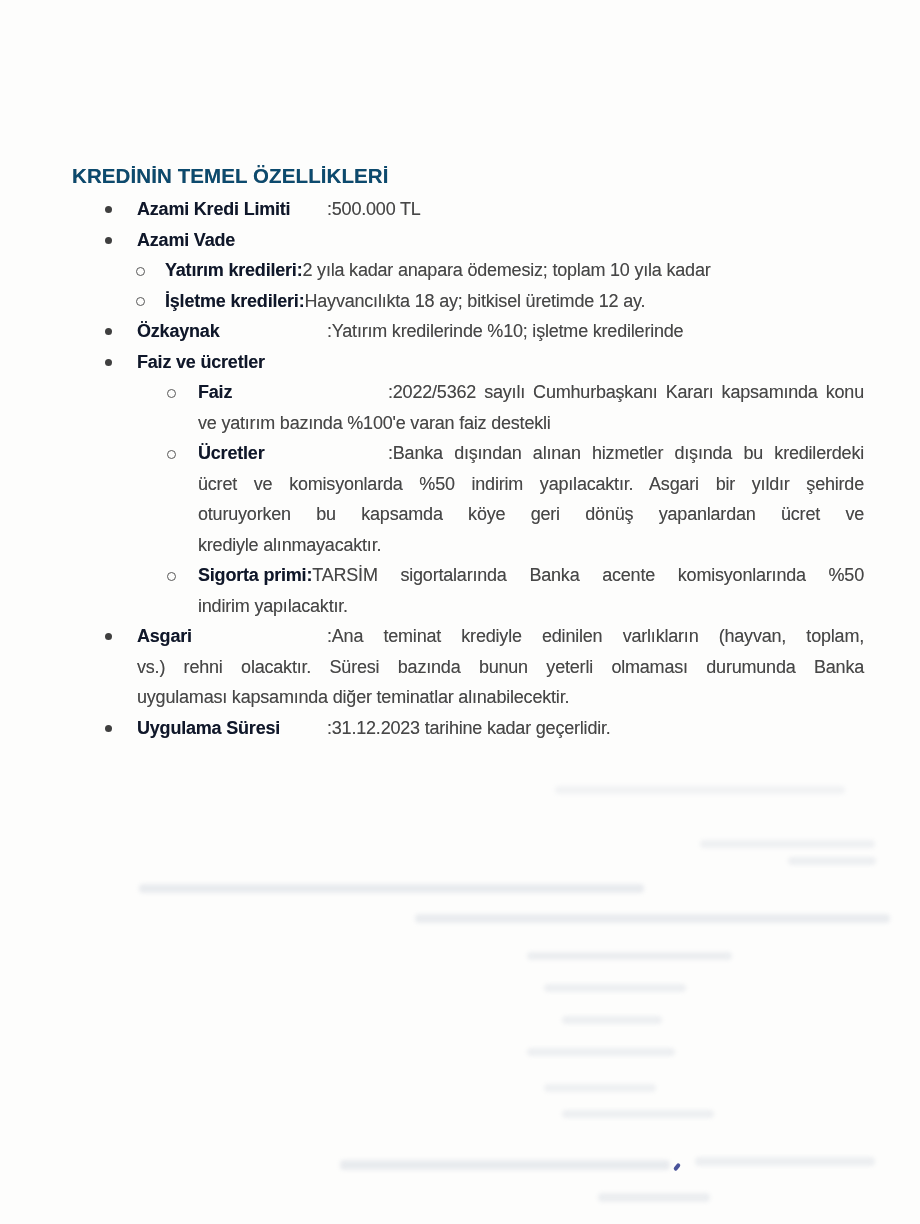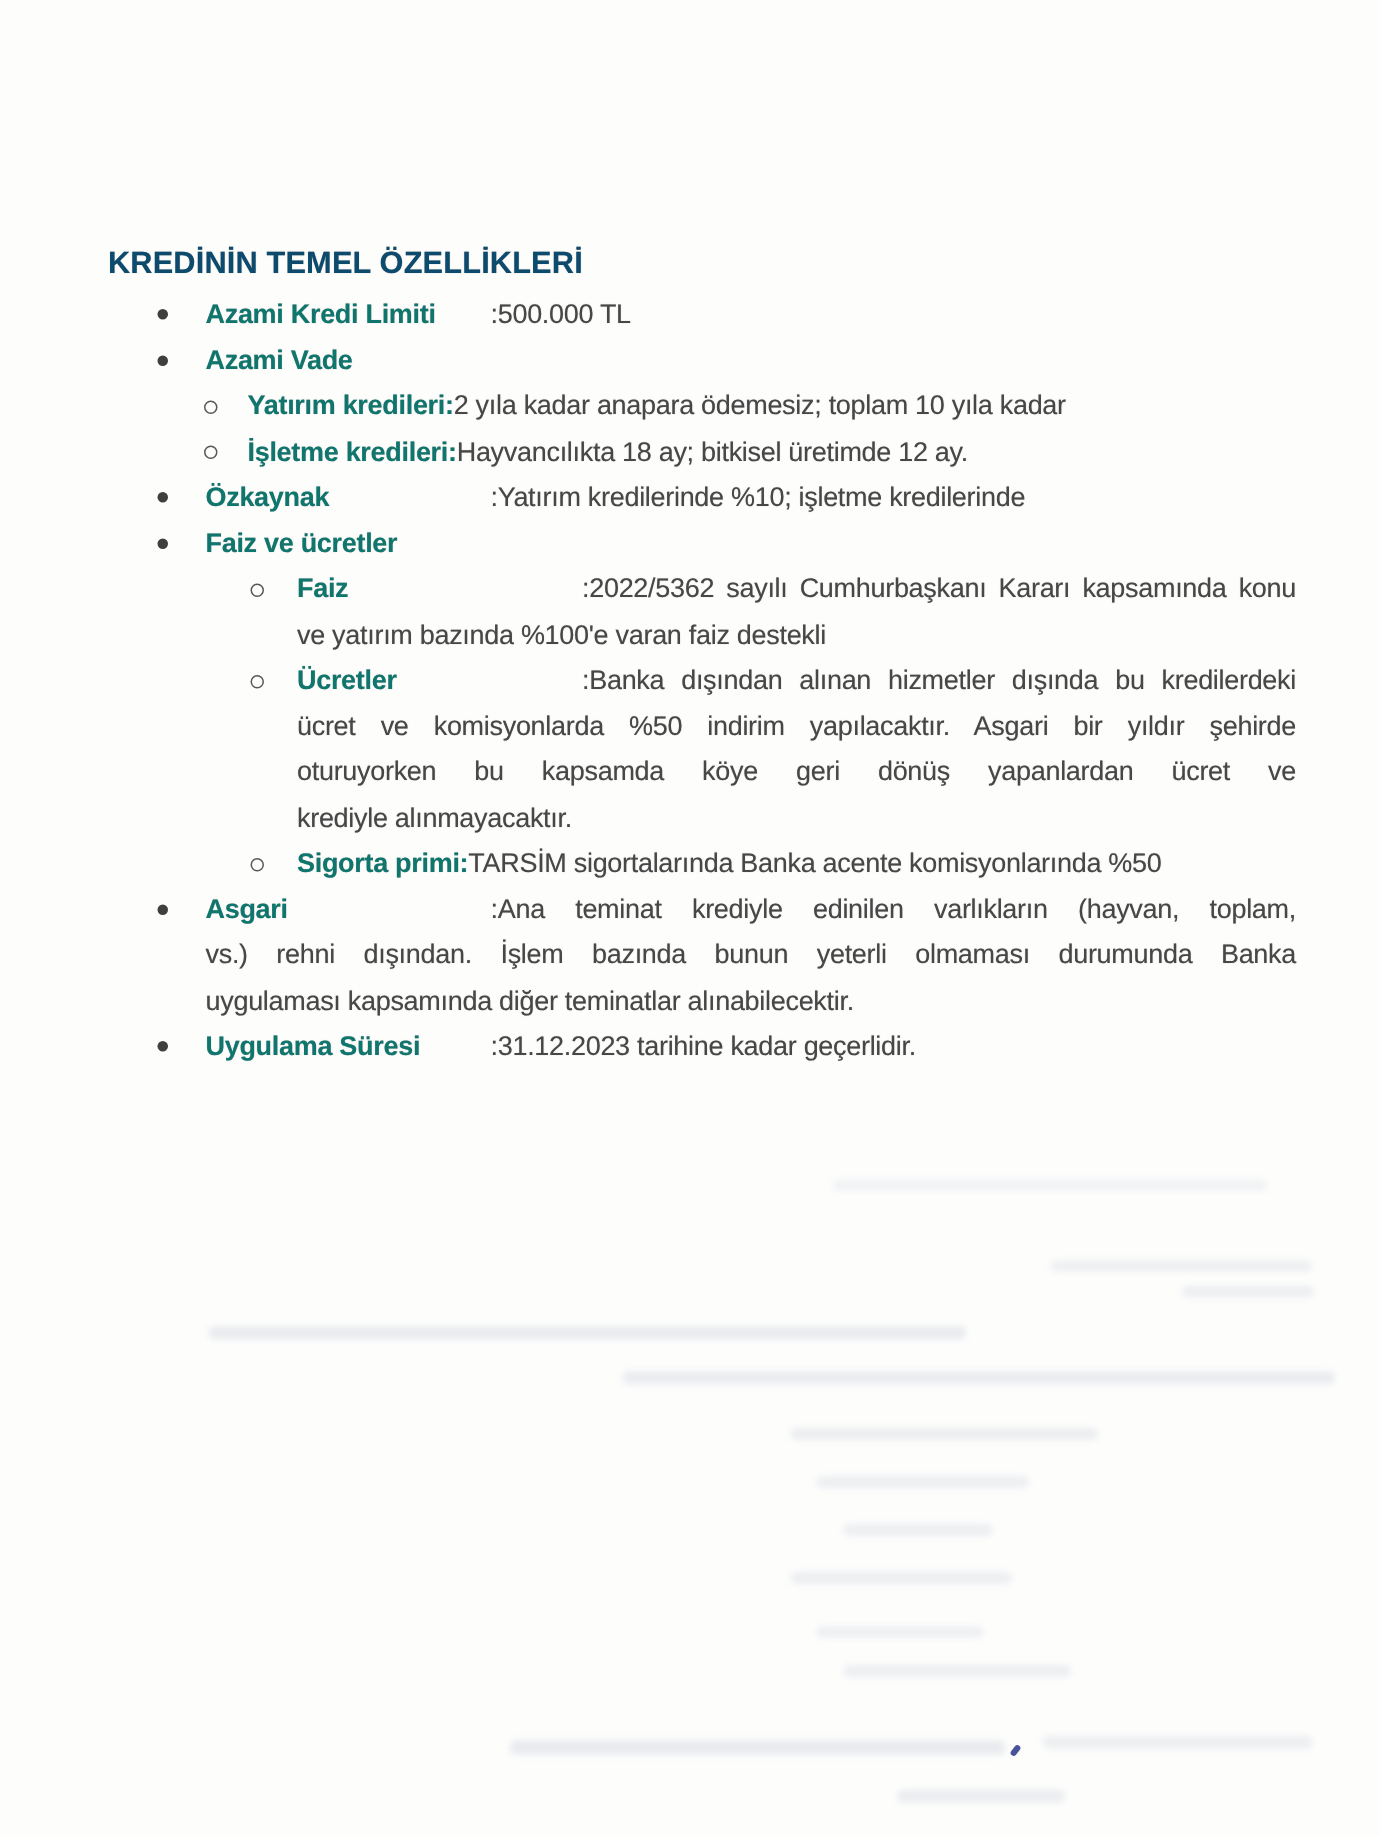--- a/index.html
+++ b/index.html
@@ -21,21 +21,21 @@
   .item { position:relative; }
   .l2a { margin-left:28px; }
   .l2b { margin-left:61px; }
   .vline {
     line-height:30.5px; font-size:18px; letter-spacing:-0.2px;
     white-space:nowrap;
     text-align:justify; text-align-last:justify;
     text-shadow:0 0 0.6px rgba(85,85,85,0.5);
   }
   .vline.first { display:flex; }
-  .label { font-weight:bold; color:#0f766e; flex:0 0 auto; }
+  .label { font-weight:bold; color:#0f172a; flex:0 0 auto; }
   .fixed .vline.first .label { width:190px; }
   .rest { flex:1 1 auto; display:block; text-align:justify; text-align-last:justify; white-space:nowrap; }
   
   .item .vline:last-child { text-align-last:left; }
   .item .vline:last-child .rest { text-align-last:left; }
   
   .marker { position:absolute; display:block; }
   .l1 > .marker {
     left:-32px; top:12px; width:7px; height:7px;
     border-radius:50%; background:#3f3f3f;
@@ -130,29 +130,30 @@
       <div class="vline">oturuyorken bu kapsamda köye geri dönüş yapanlardan ücret ve</div>
       <div class="vline">krediyle alınmayacaktır.</div>
     </div>
 
     <div class="item l2b">
       <span class="marker"></span>
       <div class="vline first">
         <span class="label">Sigorta primi:</span>
           <span class="rest">TARSİM sigortalarında Banka acente komisyonlarında %50</span>
       </div>
+      <div class="vline">indirim yapılacaktır.</div>
     </div>
 
     <div class="item l1 fixed">
       <span class="marker"></span>
       <div class="vline first">
         <span class="label">Asgari</span>
           <span class="rest">:Ana teminat krediyle edinilen varlıkların (hayvan, toplam,</span>
       </div>
-      <div class="vline">vs.) rehni dışından. İşlem bazında bunun yeterli olmaması durumunda Banka</div>
+      <div class="vline">vs.) rehni olacaktır. Süresi bazında bunun yeterli olmaması durumunda Banka</div>
       <div class="vline">uygulaması kapsamında diğer teminatlar alınabilecektir.</div>
     </div>
 
     <div class="item l1 fixed">
       <span class="marker"></span>
       <div class="vline first">
         <span class="label">Uygulama Süresi</span>
           <span class="rest">:31.12.2023 tarihine kadar geçerlidir.</span>
       </div>
     </div>

